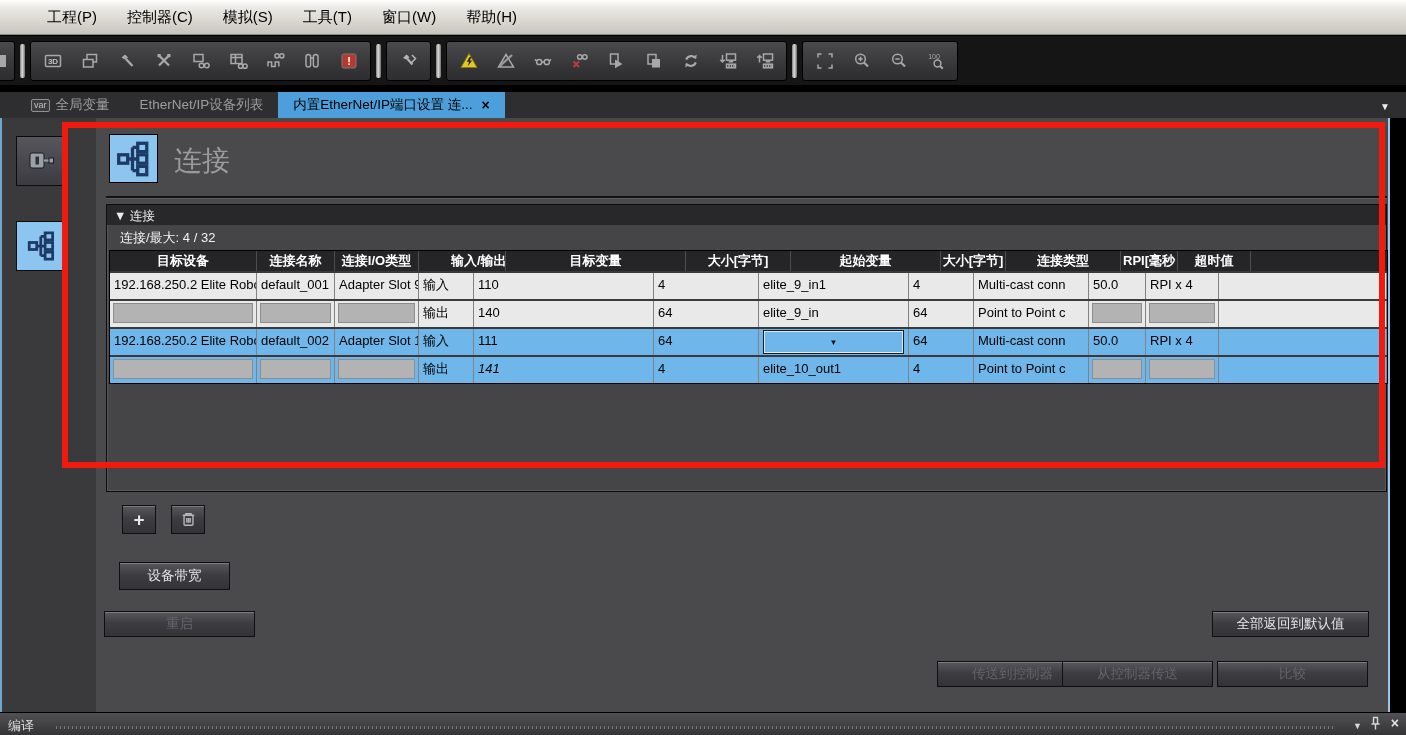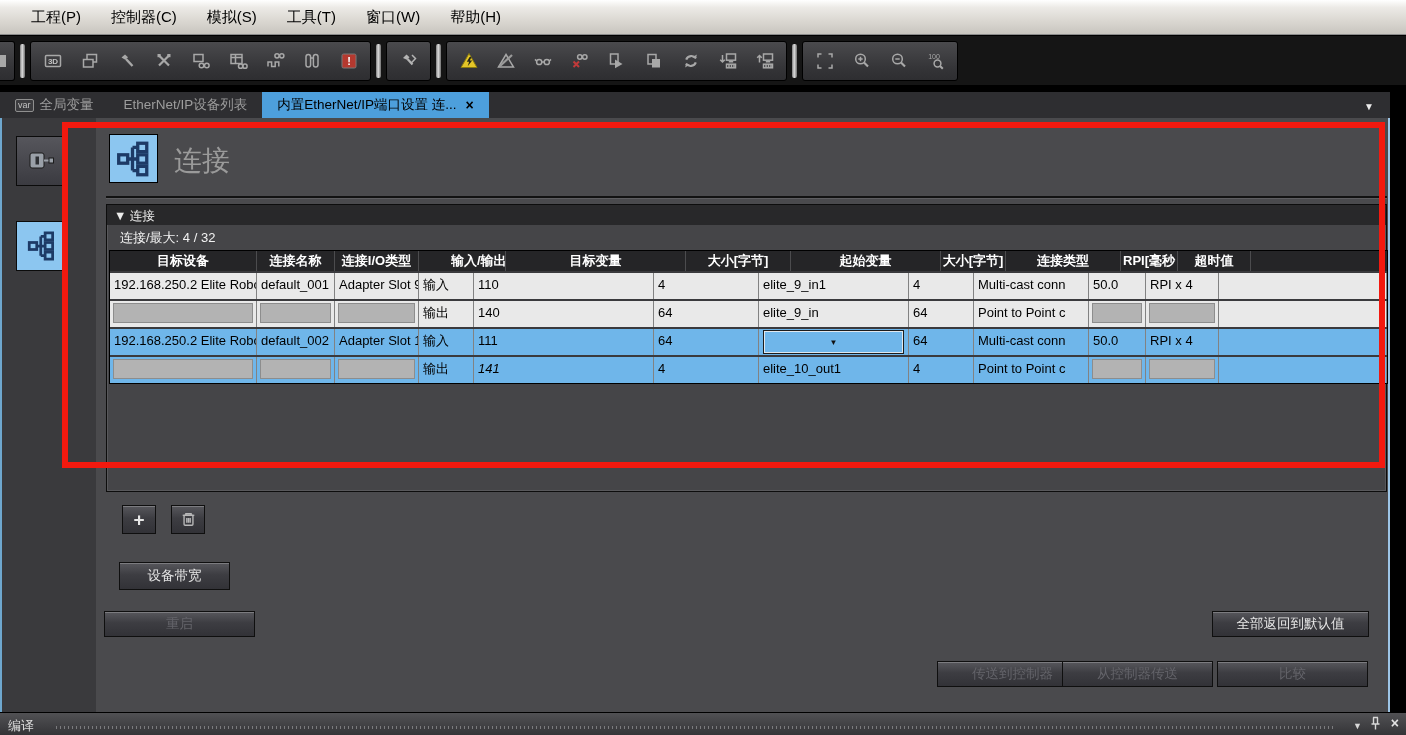--- a/index.html
+++ b/index.html
@@ -4,34 +4,34 @@
 <style>
   html,body{margin:0;padding:0;}
   body{
     position:relative;width:1406px;height:735px;overflow:hidden;background:#000;
     font-family:"Liberation Sans","DejaVu Sans",sans-serif;
     -webkit-font-smoothing:antialiased;
   }
   
   .menubar{position:absolute;left:0;top:0;width:1406px;height:35px;
     background:linear-gradient(#ffffff,#eceae6 22%,#dbd8d2 60%,#c8c5bf);
-    border-bottom:1px solid #8a8a8a;display:flex;align-items:center;padding-left:16px;box-sizing:border-box;}
+    border-bottom:1px solid #8a8a8a;display:flex;align-items:center;padding-left:32px;box-sizing:border-box;}
   .menu-item{font-size:15px;color:#000;padding:5px 15px;white-space:nowrap;}
   
   .toolbar{position:absolute;left:0;top:36px;width:1406px;height:49px;background:#151515;
     display:flex;align-items:center;gap:5px;}
   .tgroup{background:linear-gradient(#4a4a4d,#343437 70%,#2e2e31);border:1px solid #000;
     border-radius:3px;height:40px;display:flex;align-items:center;padding:0 3px;box-sizing:border-box;}
   .tgroup.clip{width:15px;padding:0;overflow:hidden;border-left:none;border-radius:0 3px 3px 0;}
   .tsep{width:5px;height:34px;border-radius:2px;background:linear-gradient(90deg,#7d7d7d,#dcdcdc 45%,#6f6f6f);}
   .tbtn{width:37px;height:34px;display:flex;align-items:center;justify-content:center;}
   .tbtn svg{display:block;}
   
   .tabbar{position:absolute;left:0;top:92px;width:1390px;height:26px;background:#2e2e31;
-    display:flex;align-items:stretch;}
+    display:flex;align-items:stretch;padding-left:16px;}
   .tab{display:flex;align-items:center;padding:0 15px;font-size:13.5px;color:#9d9d9d;white-space:nowrap;}
   .tab.active{background:#4d9fdc;color:#000;}
   .tab-close{margin-left:9px;font-weight:bold;font-size:14px;color:#000;}
   .var-badge{font-size:9px;line-height:11px;border:1px solid #8f8f8f;border-radius:2px;
     padding:0 2px;margin-right:6px;color:#c2c2c2;background:#3c3c3f;}
   .tab-dd{position:absolute;right:16px;top:9px;color:#ececec;font-size:10px;}
   
   .main{position:absolute;left:0;top:118px;width:1386px;height:594px;background:#4a4a4d;
     border-left:2px solid #6ea7ce;border-right:2px solid #9dc5e6;box-sizing:content-box;}
   .sidebar{position:absolute;left:0;top:0;width:94px;height:100%;background:#3a3a3d;}

